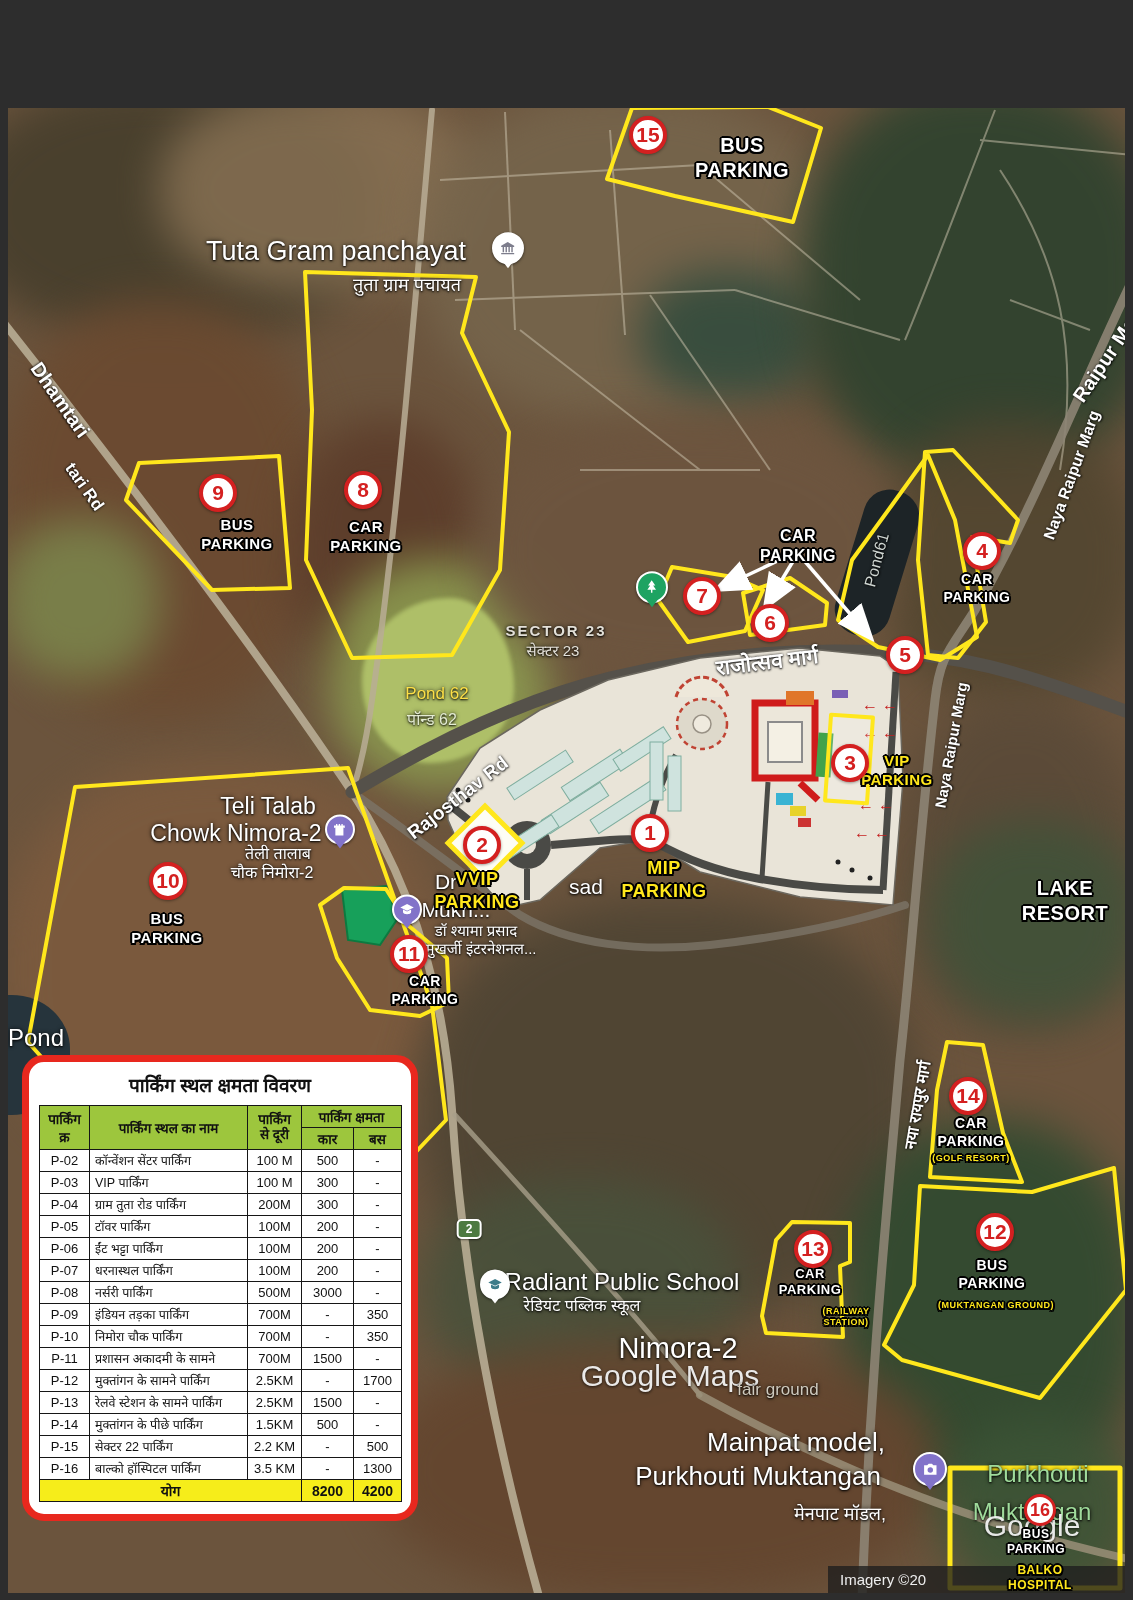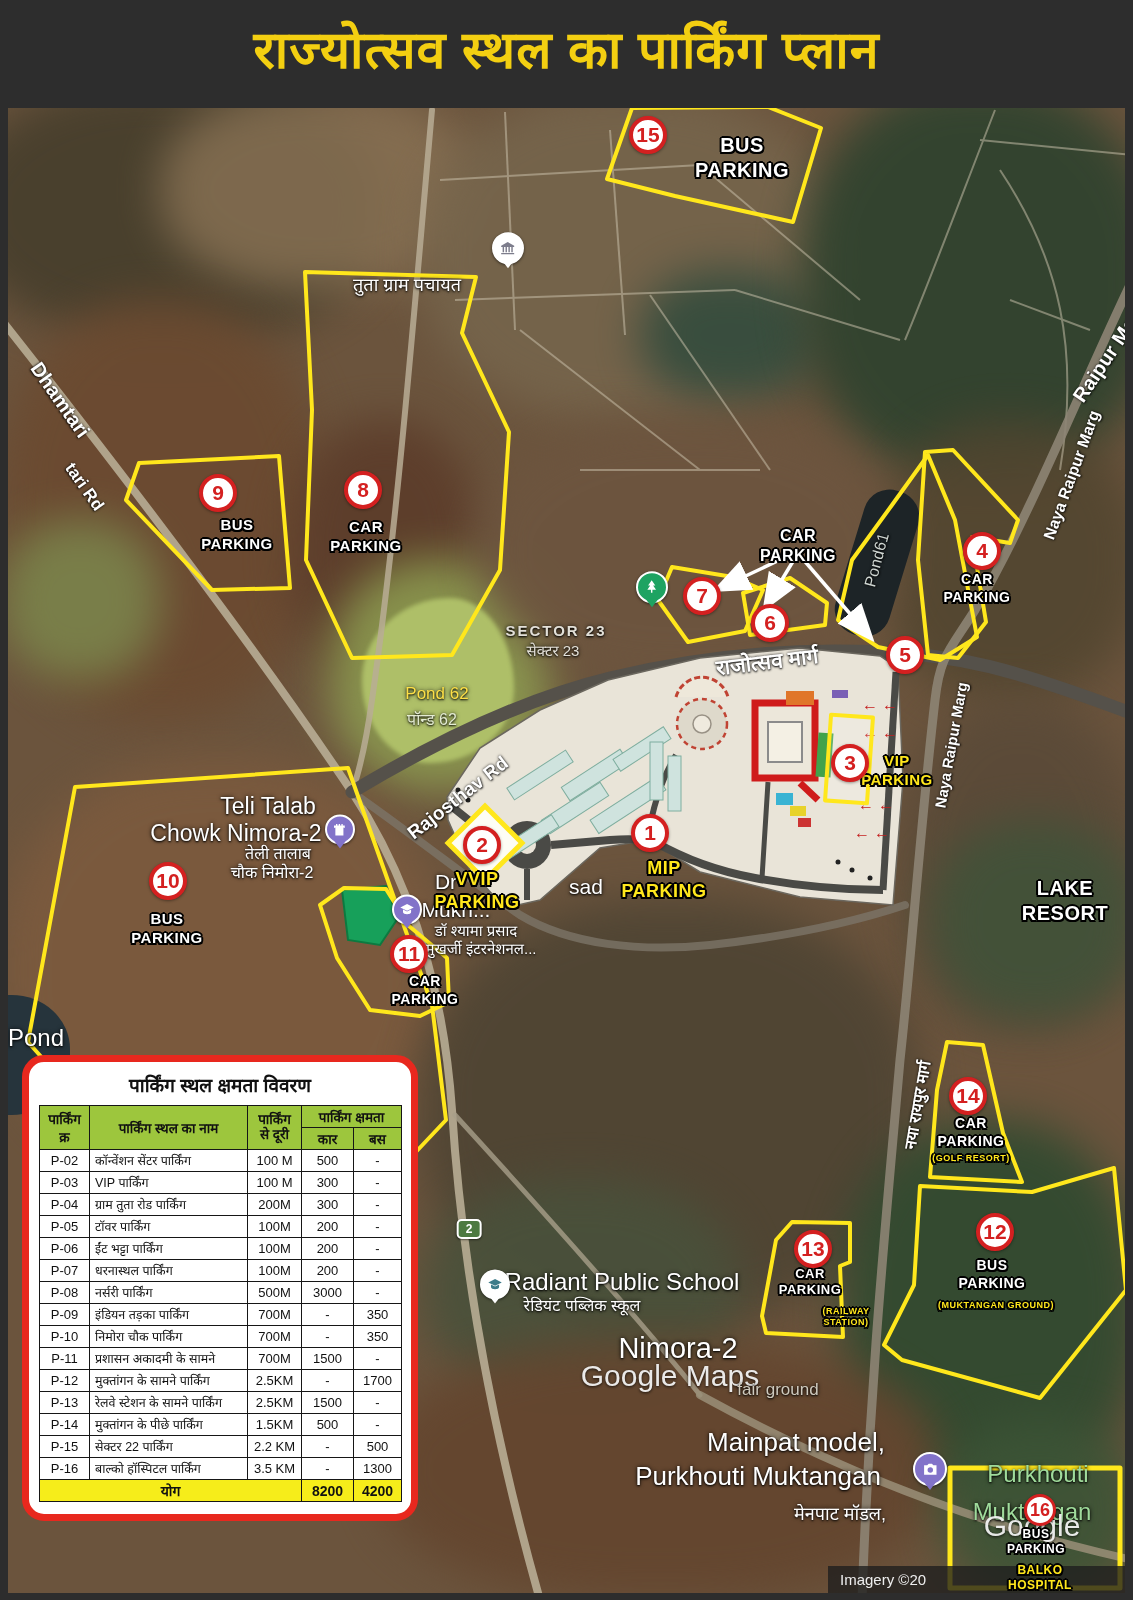--- a/index.html
+++ b/index.html
@@ -46,21 +46,20 @@
   .card th{background:#9dc63d;font-size:13.5px;font-weight:700;height:22px;}
   .card th.pre{white-space:pre-line;line-height:1.1;}
   .card td{font-size:13px;height:22px;}
   .card td.name{text-align:left;padding-left:5px;font-size:12.5px;white-space:nowrap;overflow:hidden;}
   .card tr.total td{background:#f6ed1a;font-weight:700;font-size:14px;}
 </style>
 </head>
 <body>
 
 <div class="frame">
-  <div class="title">राज्योत्सव स्थल का पार्किंग प्लान</div>
 
   <div class="map">
     <div class="world">
 
       <div class="patch" style="left:-40px;top:80px;width:420px;height:260px;background:#463e2c;opacity:.9"></div>
       <div class="patch" style="left:160px;top:90px;width:320px;height:200px;background:#8a7355;opacity:.8"></div>
       <div class="patch" style="left:420px;top:90px;width:420px;height:330px;background:#76654c;opacity:.9"></div>
       <div class="patch" style="left:640px;top:270px;width:180px;height:130px;background:#2f4a3c;opacity:.85"></div>
       <div class="patch" style="left:800px;top:80px;width:360px;height:400px;background:#31432f;opacity:.95"></div>
       <div class="patch" style="left:880px;top:420px;width:260px;height:280px;background:#51452f;opacity:.85"></div>
@@ -210,20 +209,21 @@
         </g>
         <polygon points="485,806 522,843 485,880 448,843" fill="#fdfdf4" stroke="#ffe71c" stroke-width="5"></polygon>
 
         <g stroke="#ffffff" stroke-width="3.5" fill="none">
           <line x1="788" y1="556" x2="718" y2="589" marker-end="url(#ah)"></line>
           <line x1="795" y1="558" x2="766" y2="606" marker-end="url(#ah)"></line>
           <line x1="802" y1="558" x2="870" y2="637" marker-end="url(#ah)"></line>
         </g>
       </svg>
 
+      <div class="glabel" style="left:336px;top:251px;font-size:27px;">Tuta Gram panchayat</div>
       <div class="glabel" style="left:407px;top:284px;font-size:18px;">तुता ग्राम पचायत</div>
       <div class="glabel dim" style="left:556px;top:630px;font-size:15px;letter-spacing:2px;font-weight:700;">SECTOR 23</div>
       <div class="glabel dim" style="left:553px;top:650px;font-size:15px;">सेक्टर 23</div>
       <div class="glabel dim" style="left:437px;top:694px;font-size:17px;color:#fde047;">Pond 62</div>
       <div class="glabel dim" style="left:432px;top:719px;font-size:16px;color:#e4ecd2;">पॉन्ड 62</div>
       <div class="rlabel" style="left:877px;top:560px;font-size:16px;color:#cfd6d2;transform:translate(-50%,-50%) rotate(-75deg);font-weight:500;">Pond61</div>
       <div class="glabel" style="left:36px;top:1038px;font-size:24px;">Pond</div>
       <div class="glabel" style="left:268px;top:806px;font-size:23px;">Teli Talab</div>
       <div class="glabel" style="left:236px;top:833px;font-size:23px;">Chowk Nimora-2</div>
       <div class="glabel" style="left:278px;top:853px;font-size:16px;">तेली तालाब</div>

